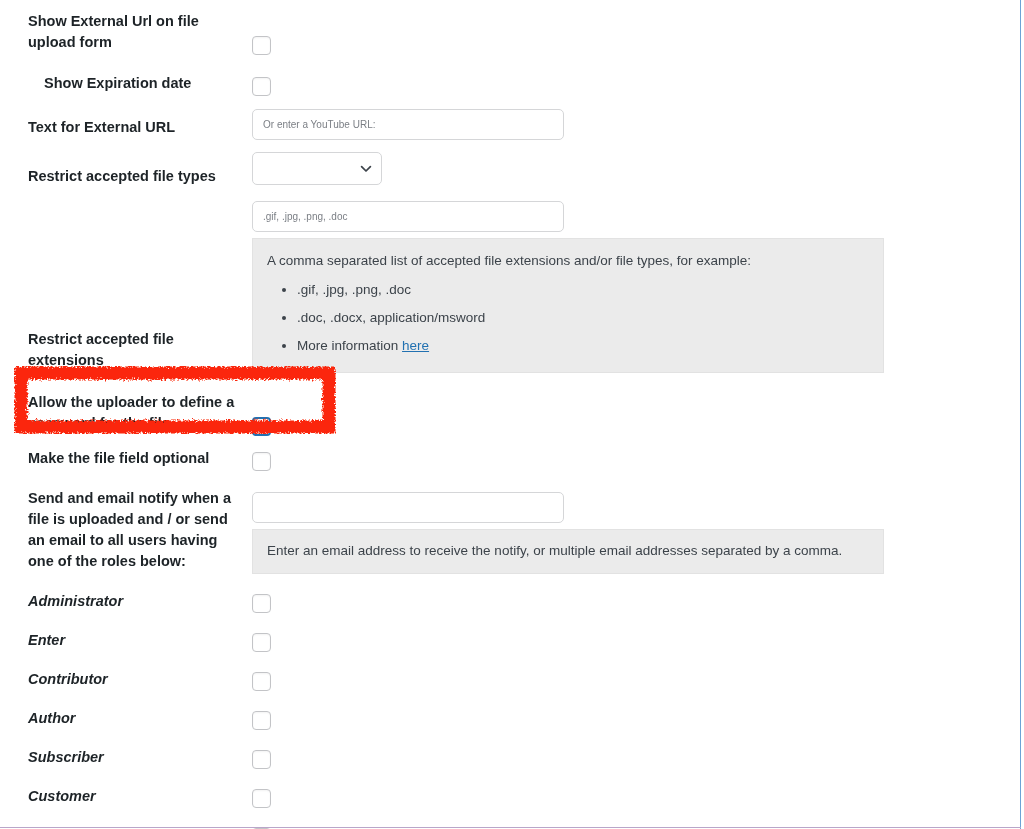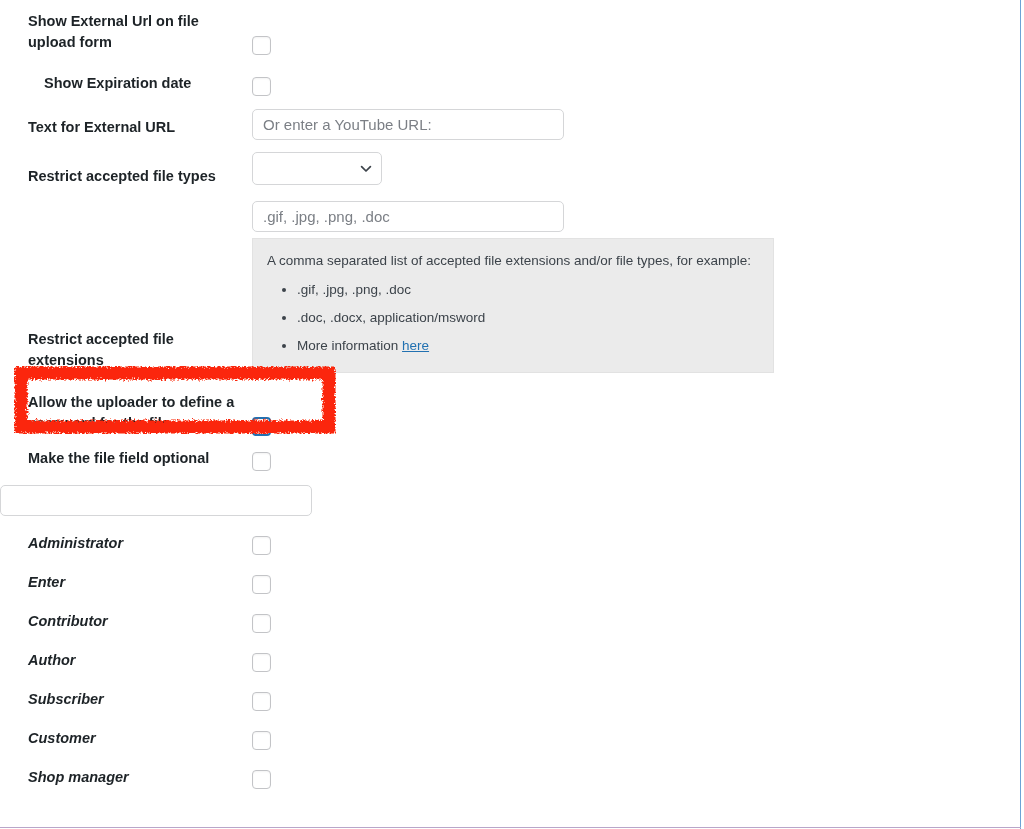--- a/index.html
+++ b/index.html
@@ -75,21 +75,21 @@
   }
 
   
   .txt {
     width:312px;
     height:31px;
     border:1px solid #d5d6d8;
     border-radius:5px;
     background:#fff;
     padding:4px 10px;
-    font-size:15px;
+    font-size:10px;
     color:#3c434a;
     font-family:"Liberation Sans", sans-serif;
     outline:none;
     box-shadow:0 0 0 transparent;
   }
   .txt::placeholder { color:#7b7f85; opacity:1; }
 
   
   .sel {
     width:130px;
@@ -102,21 +102,21 @@
   }
   .sel .caret {
     position:absolute;
     right:11px; top:10px;
     width:10px; height:10px;
   }
   .sel .caret svg { display:block; }
 
   
   .help {
-    width:522px;
+    width:632px;
     background:#ebebeb;
     border:1px solid #e2e2e2;
     padding:12px 14px 13px 14px;
     font-size:13.5px;
     color:#3c434a;
     line-height:1.55;
     margin-top:6px;
   }
   .help p { margin:0 0 6px 0; }
   .help ul { margin:8px 0 0 0; padding-left:30px; }
@@ -221,22 +221,26 @@
   </div>
 
   <div class="row" id="row-optional">
     <div class="lbl">Make the file field optional</div>
     <div class="ctl">
       <span class="cb"></span>
     </div>
   </div>
 
   <div class="row" id="row-email">
+    <div class="lbl">Send and email notify when a file is uploaded and / or send an email to all users having one of the roles below:</div>
     <div class="ctl">
       <input class="txt" type="text" placeholder="" style="">
+      <div class="help one-line">
+        <p>Enter an email address to receive the notify, or multiple email addresses separated by a comma.</p>
+      </div>
     </div>
   </div>
 
   <div class="row role-row">
     <div class="lbl">Administrator</div>
     <div class="ctl">
       <span class="cb"></span>
     </div>
   </div>
   <div class="row role-row">

